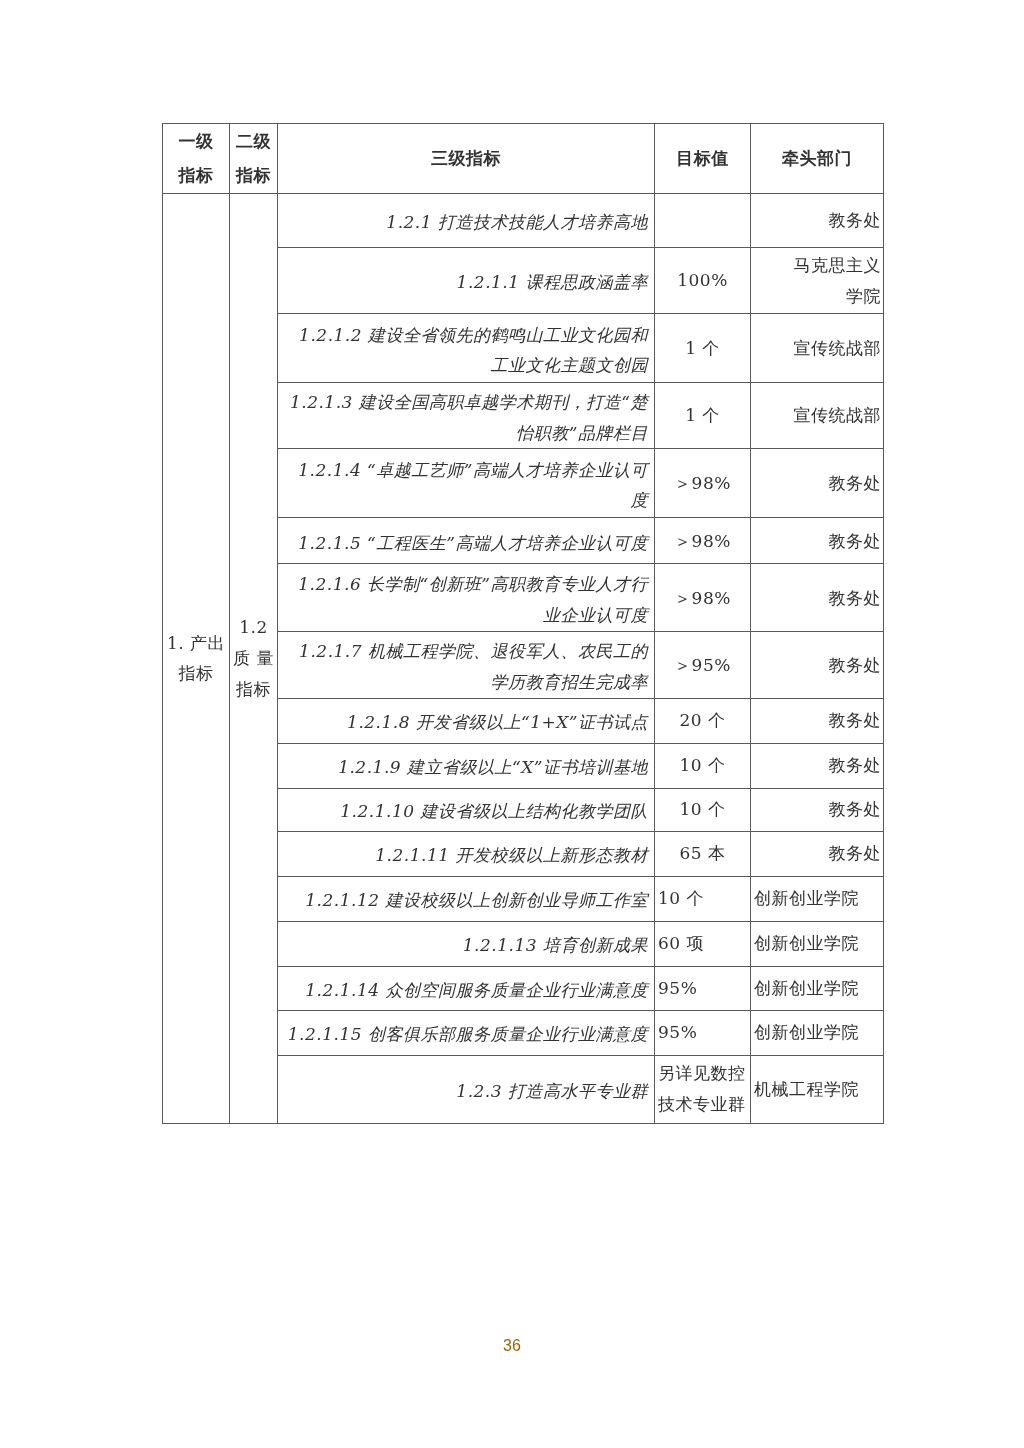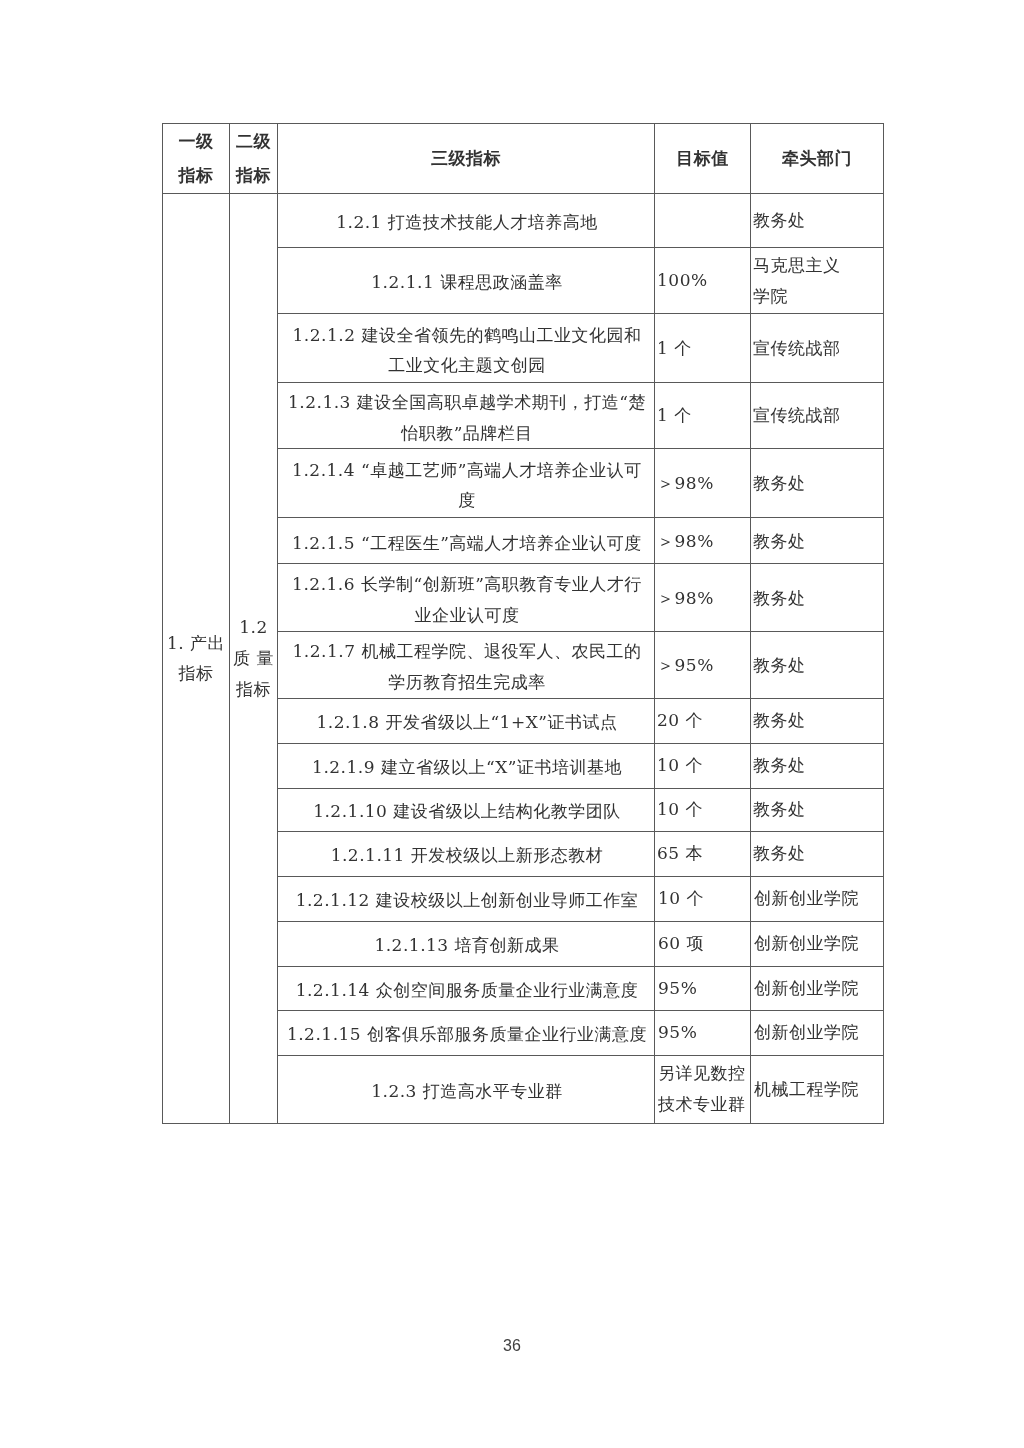--- a/index.html
+++ b/index.html
@@ -38,41 +38,43 @@
     height: 70px;
     line-height: 1.95;
   }
   td.lvl {
     text-align: center;
     vertical-align: middle;
     line-height: 2.15;
     padding: 2px;
   }
   td.ind {
-    text-align: center;
+    text-align: right;
     padding: 4px 6px 0 8px;
+    font-style: italic;
   }
   td.tgt {
+    text-align: center;
     padding: 2px;
   }
   td.dept {
-    text-align: left;
+    text-align: right;
     padding: 2px;
   }
   td.tgt.left, td.dept.left { text-align: left; padding-left: 3px; }
   .bold { font-weight: bold; }
   .page-footer {
     position: absolute;
     top: 1337px;
     left: 0;
     width: 100%;
     text-align: center;
     font-family: "Liberation Sans", "DejaVu Sans", sans-serif;
     font-size: 16px;
-    color: #404040;
+    color: #a16207;
   }
 </style>
 </head>
 <body>
 
 <div class="page">
   <table class="indicator-table">
     <colgroup>
         <col style="width: 67px;">
         <col style="width: 48px;">

